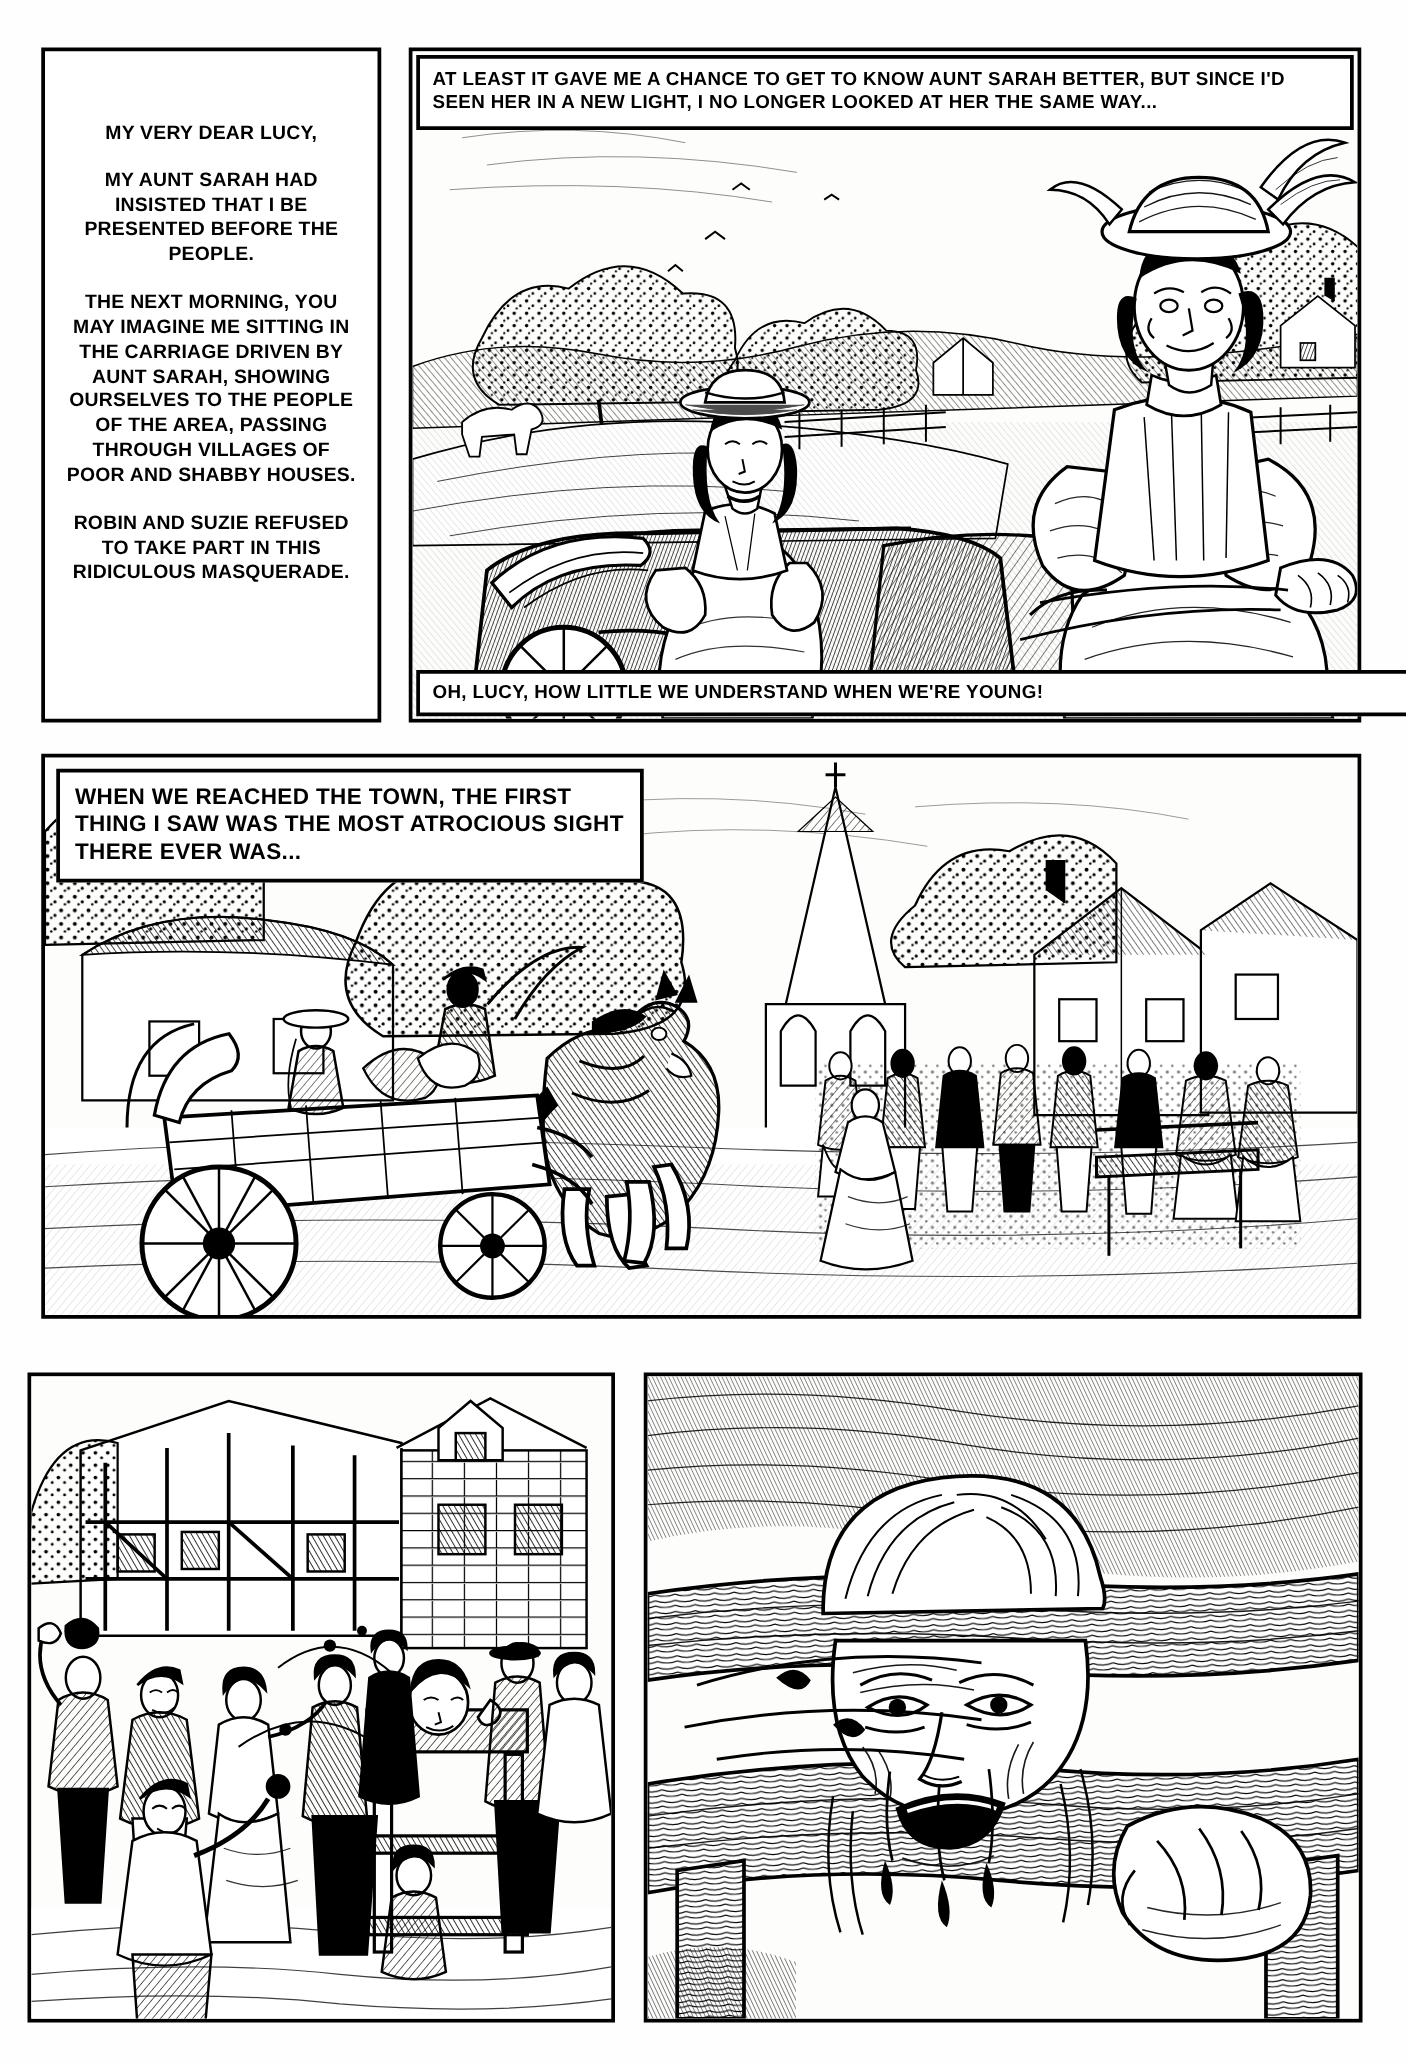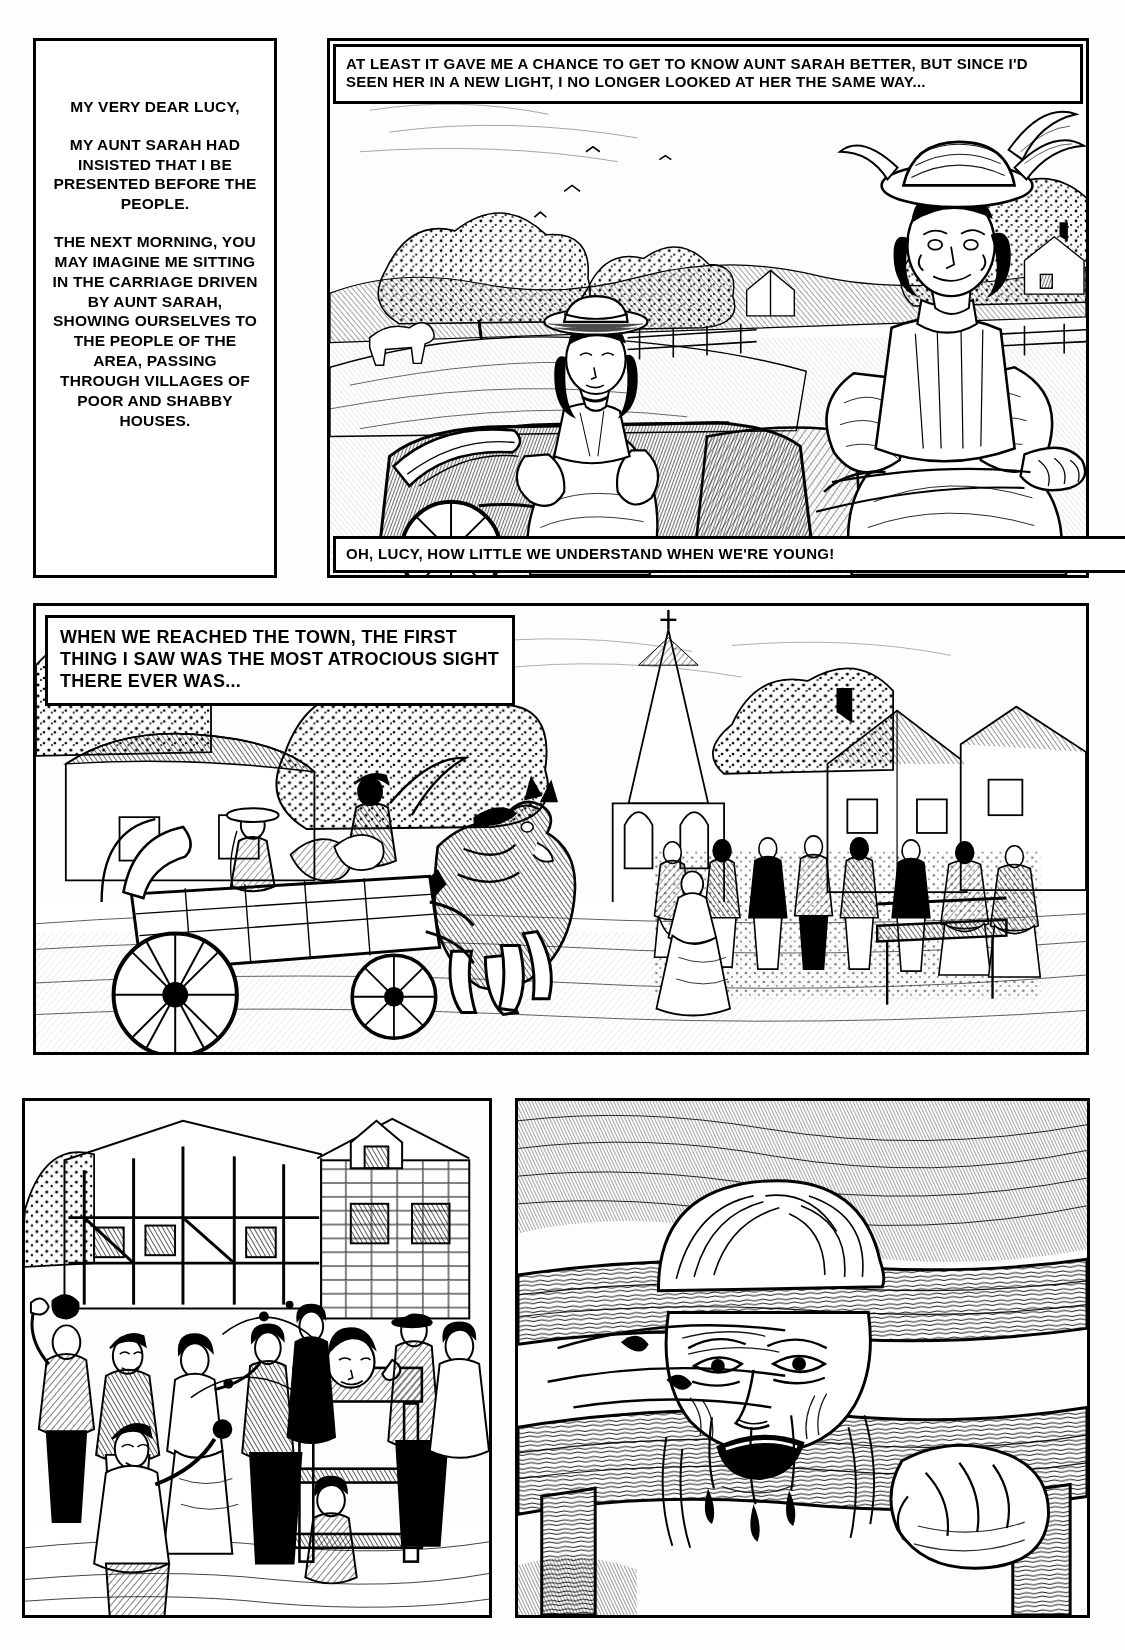--- a/index.html
+++ b/index.html
@@ -42,21 +42,21 @@
     font-weight: bold;
     letter-spacing: 0.3px;
     line-height: 1.22;
     z-index: 6;
   }
 
   
   #letter-panel {
     left: 33px;
     top: 38px;
-    width: 244px;
+    width: 272px;
     height: 540px;
   }
   #letter-text {
     padding: 56px 16px 10px 16px;
     font-size: 15.5px;
     font-weight: bold;
     text-align: center;
     line-height: 1.28;
     letter-spacing: 0.2px;
   }
@@ -126,20 +126,21 @@
 </head>
 <body>
 
 <div class="page">
 
   <div class="panel" id="letter-panel">
     <div id="letter-text">
       <p>MY VERY DEAR LUCY,</p>
       <p>MY AUNT SARAH HAD INSISTED THAT I BE PRESENTED BEFORE THE PEOPLE.</p>
       <p>THE NEXT MORNING, YOU MAY IMAGINE ME SITTING IN THE CARRIAGE DRIVEN BY AUNT SARAH, SHOWING OURSELVES TO THE PEOPLE OF THE AREA, PASSING THROUGH VILLAGES OF POOR AND SHABBY HOUSES.</p>
+      <p>ROBIN AND SUZIE REFUSED TO TAKE PART IN THIS RIDICULOUS MASQUERADE.</p>
     </div>
   </div>
 
   <div class="panel" id="panel-carriage">
     <svg class="art" viewBox="0 0 762 540" preserveAspectRatio="none">
       <defs>
         <pattern id="hatchA" width="6" height="6" patternUnits="userSpaceOnUse" patternTransform="rotate(35)">
           <line x1="0" y1="0" x2="0" y2="6" stroke="#000" stroke-width="0.8"></line>
         </pattern>
         <pattern id="hatchB" width="4" height="4" patternUnits="userSpaceOnUse" patternTransform="rotate(-40)">

